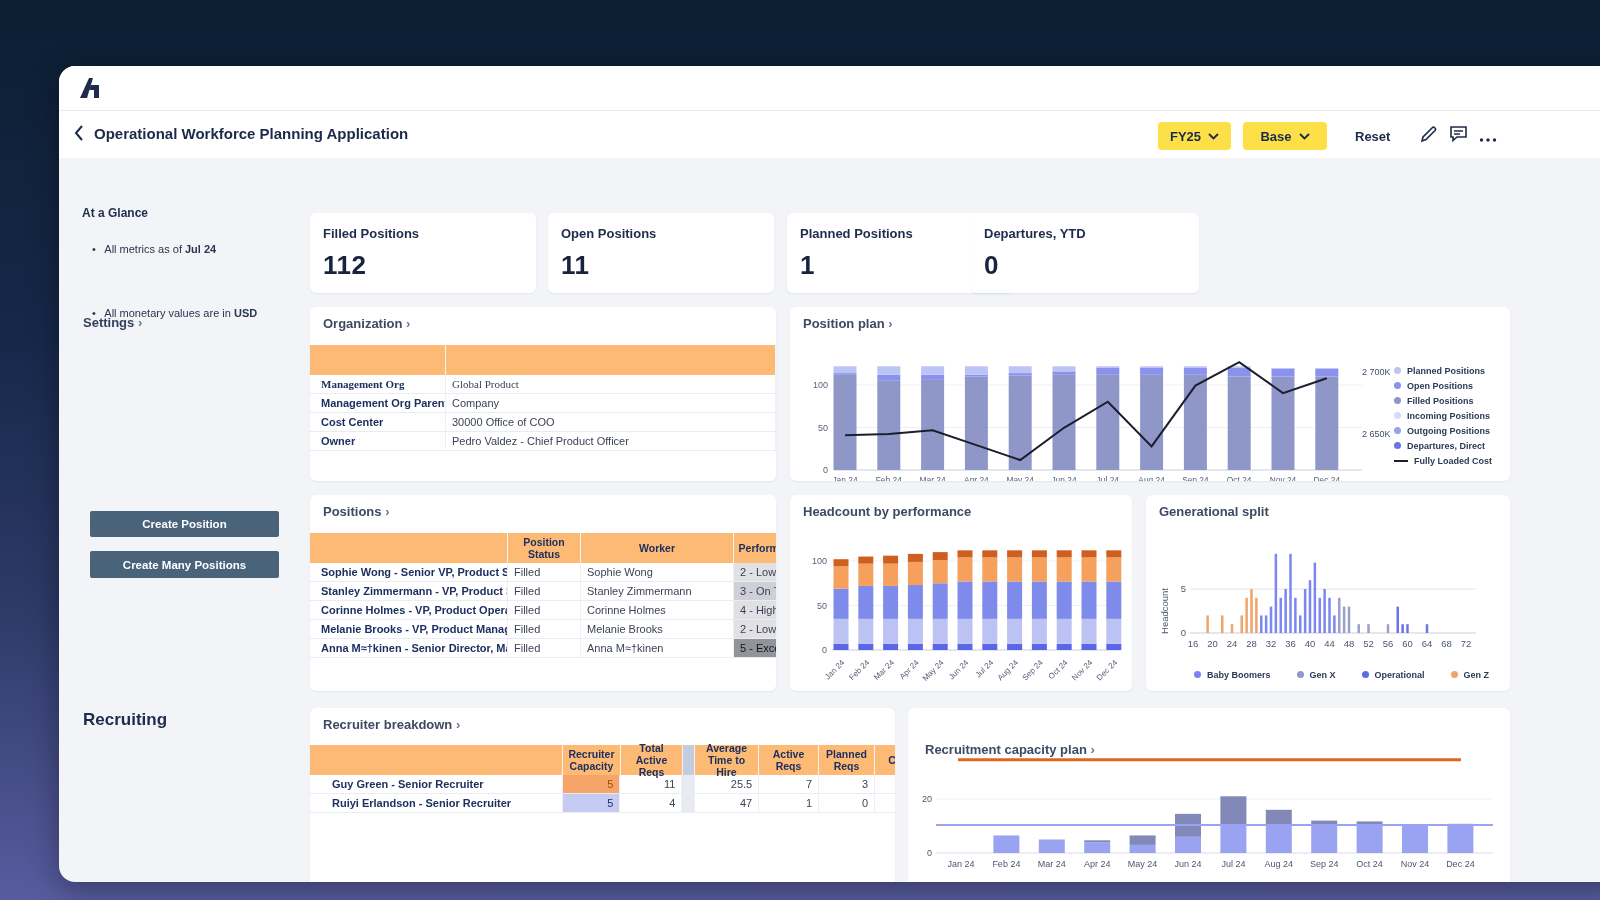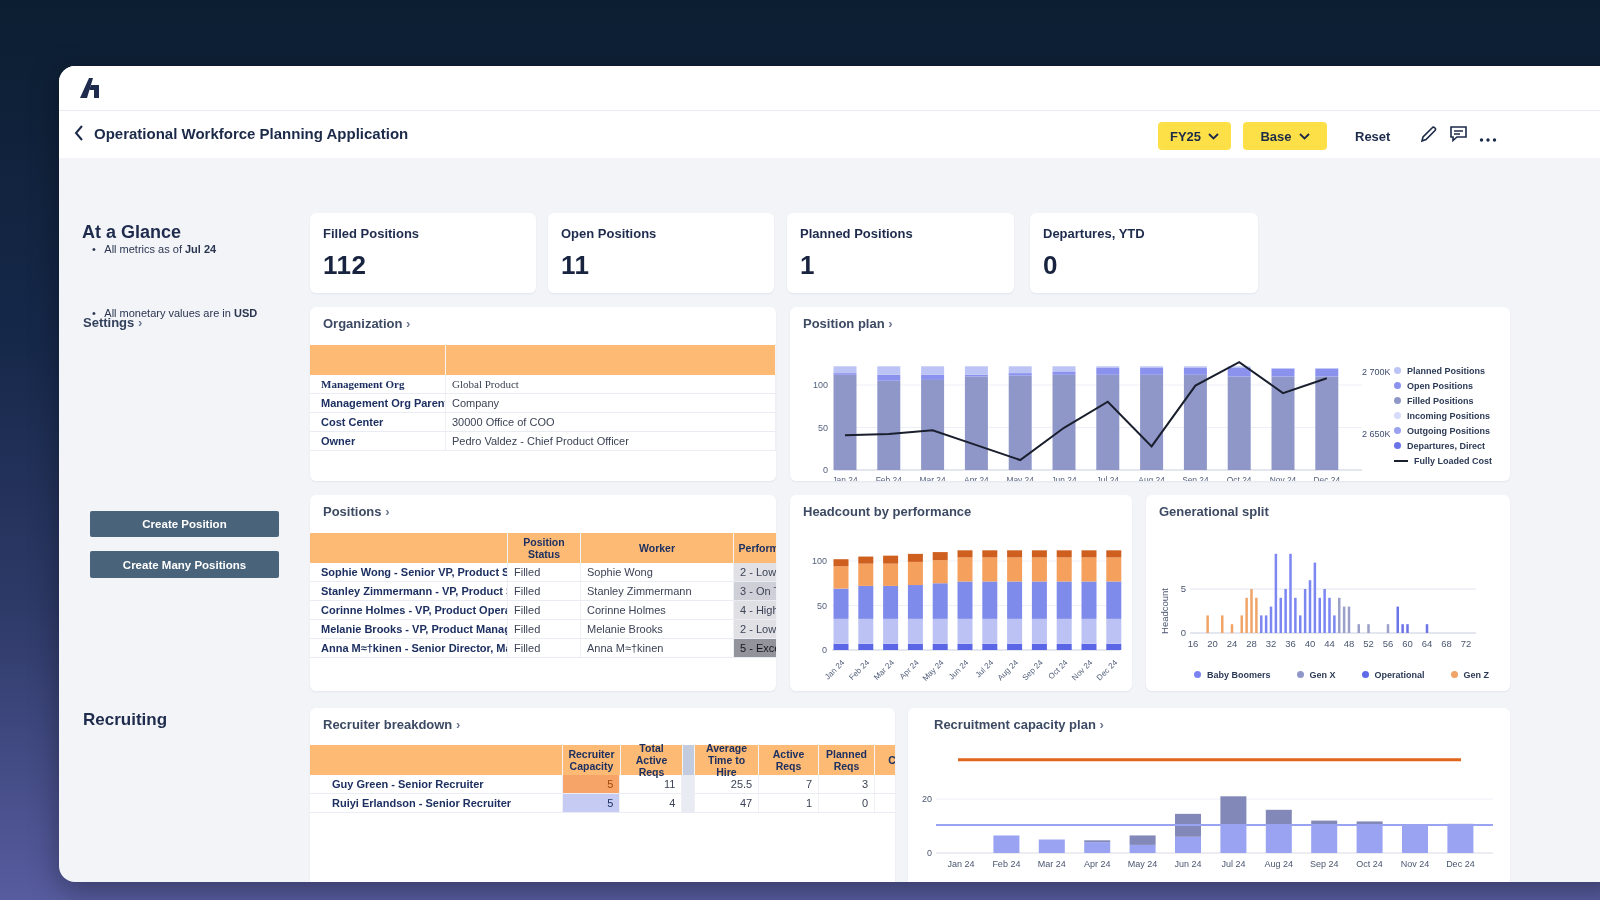--- a/index.html
+++ b/index.html
@@ -11,21 +11,21 @@
   .topbar{position:absolute;left:0;top:0;width:100%;height:44px;background:#ffffff;border-bottom:1px solid #e9ebf1;}
   .hdr{position:absolute;left:0;top:45px;width:100%;height:47px;background:#ffffff;}
   .hdr-title{position:absolute;left:35px;top:14px;font-size:15px;font-weight:bold;color:#1c2a49;}
   .back-btn{position:absolute;left:14px;top:12px;width:18px;height:22px;cursor:pointer;color:#1c2a49;}
   .chip{position:absolute;top:11px;height:28px;background:#fde047;border-radius:4px;display:flex;align-items:center;
         justify-content:center;gap:7px;font-size:13px;font-weight:bold;color:#1c2a49;cursor:pointer;}
   .chip svg{margin-top:1px;}
   .reset{position:absolute;top:18px;font-size:13px;font-weight:bold;color:#1c2a49;cursor:pointer;}
   .hicon{position:absolute;top:14px;width:20px;height:20px;cursor:pointer;}
   .content-label{position:absolute;color:#1e2b4d;}
-  .glance-h{left:23px;top:156px;font-size:18px;font-weight:bold;}
+  .glance-h{left:23px;top:140px;font-size:12px;font-weight:bold;}
   .bullet{position:absolute;left:33px;font-size:11px;color:#2b3550;}
   .bullet:before{content:"•";margin-right:6px;color:#2b3550;}
   .settings{position:absolute;left:24px;top:249px;font-size:13px;font-weight:bold;color:#33415c;cursor:pointer;}
   .chev{color:#6a7590;font-weight:bold;}
   .btn{position:absolute;left:31px;width:189px;background:#49637a;color:#fff;font-size:11.5px;font-weight:bold;
        display:flex;align-items:center;justify-content:center;border-radius:2px;cursor:pointer;}
   .recruiting-h{left:24px;top:644px;font-size:17px;font-weight:bold;}
   .card{position:absolute;background:#ffffff;border-radius:6px;box-shadow:0 1px 2px rgba(30,40,80,.07);overflow:hidden;}
   .card-title{position:absolute;left:13px;top:9px;font-size:13px;font-weight:bold;color:#3d4a63;}
   .kpi-label{position:absolute;left:13px;top:13px;font-size:13px;font-weight:bold;color:#1e2b4d;}
@@ -119,21 +119,21 @@
       <div class="kpi-value">112</div>
     </div>
     <div class="card" style="left:489px;top:147px;width:226px;height:80px;">
       <div class="kpi-label">Open Positions</div>
       <div class="kpi-value">11</div>
     </div>
     <div class="card" style="left:728px;top:147px;width:227px;height:80px;">
       <div class="kpi-label">Planned Positions</div>
       <div class="kpi-value">1</div>
     </div>
-    <div class="card" style="left:971px;top:147px;width:228px;height:80px;text-align:center;">
+    <div class="card" style="left:912px;top:147px;width:228px;height:80px;text-align:center;">
       <div class="kpi-label">Departures, YTD</div>
       <div class="kpi-value">0</div>
     </div>
 
     <div class="card" style="left:251px;top:241px;width:466px;height:174px;">
       <div class="card-title">
         <span>Organization</span> <span class="chev">›</span>
       </div>
       <div class="tbl" style="top:38px;width:466px;" id="org-table">
           <div class="thead">
@@ -491,21 +491,21 @@
             <div class="td" style="width: 12px; background: rgb(232, 235, 242);"></div>
             <div class="td num" style="width: 64px;">47</div>
             <div class="td num" style="width: 60px;">1</div>
             <div class="td num" style="width: 56px;">0</div>
             <div class="td" style="width: 35px;"></div>
           </div>
         </div>
     </div>
 
     <div class="card" style="left:849px;top:642px;width:602px;height:174px;border-bottom-left-radius:0;border-bottom-right-radius:0;">
-      <div class="card-title" style="left:26px;">
+      <div class="card-title" style="left:17px;margin-top:25px;">
         <span>Recruitment capacity plan</span> <span class="chev">›</span>
       </div>
       <svg id="rc-svg" width="602" height="174" style="position:absolute;left:0;top:0;">
           <line x1="28" y1="145" x2="585" y2="145" stroke="#d8dce8" stroke-width="1"></line>
           <text x="24" y="148" text-anchor="end" font-size="9" fill="#4a5670">0</text>
           <line x1="28" y1="91" x2="585" y2="91" stroke="#edf0f7" stroke-width="1"></line>
           <text x="24" y="94" text-anchor="end" font-size="9" fill="#4a5670">20</text>
           <text x="53" y="159" text-anchor="middle" font-size="9" fill="#4a5670">Jan 24</text>
           <rect x="85.4" y="127.45" width="26" height="17.55" fill="#9aa3f2"></rect>
           <text x="98.4" y="159" text-anchor="middle" font-size="9" fill="#4a5670">Feb 24</text>

